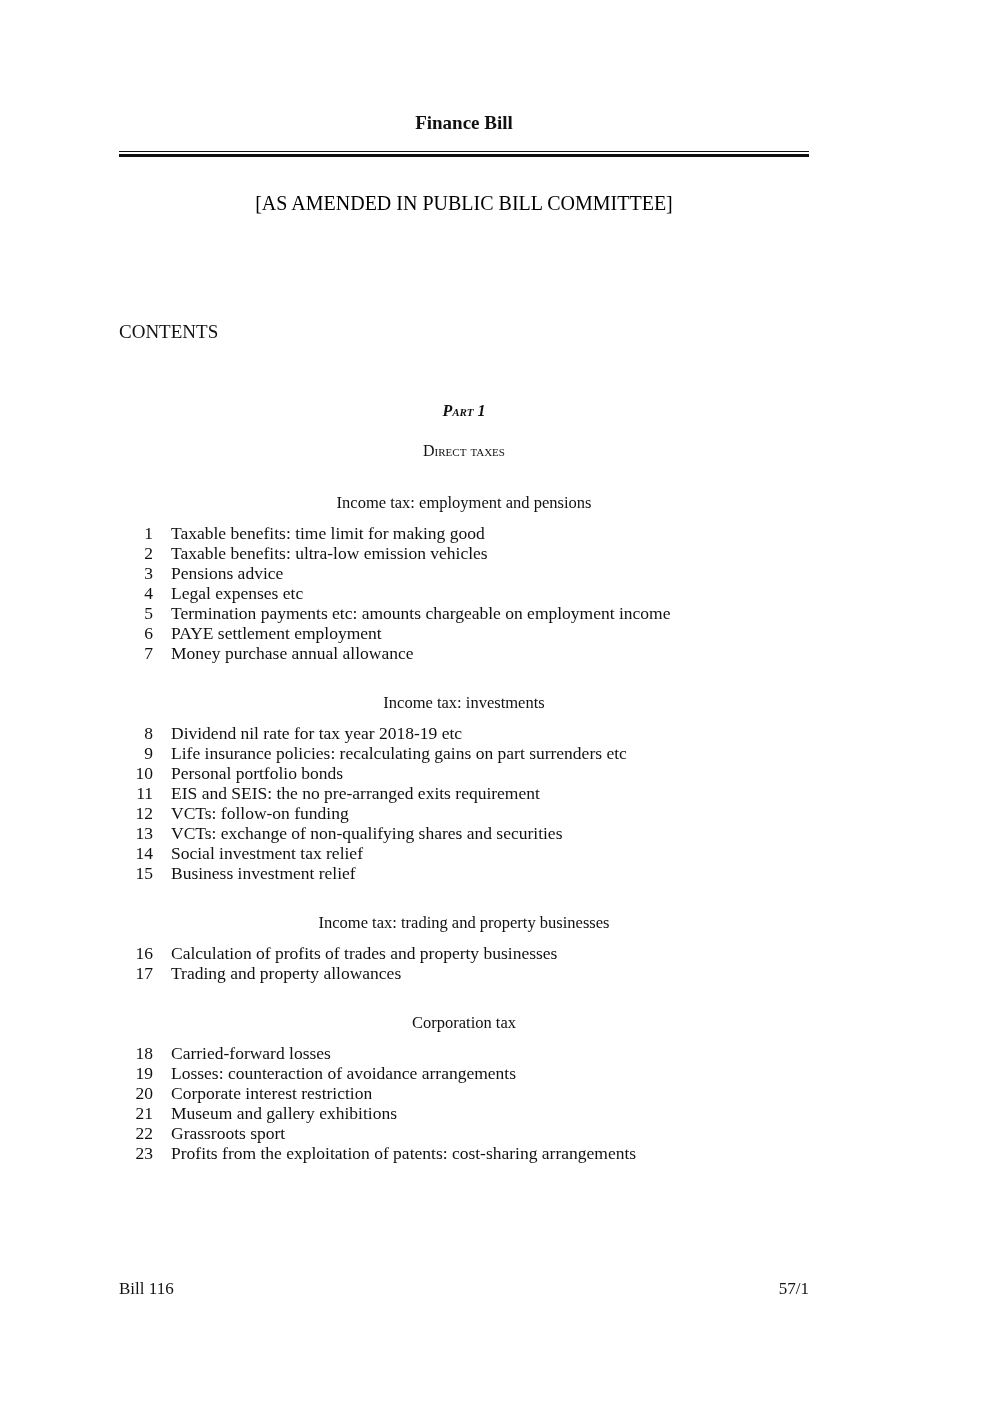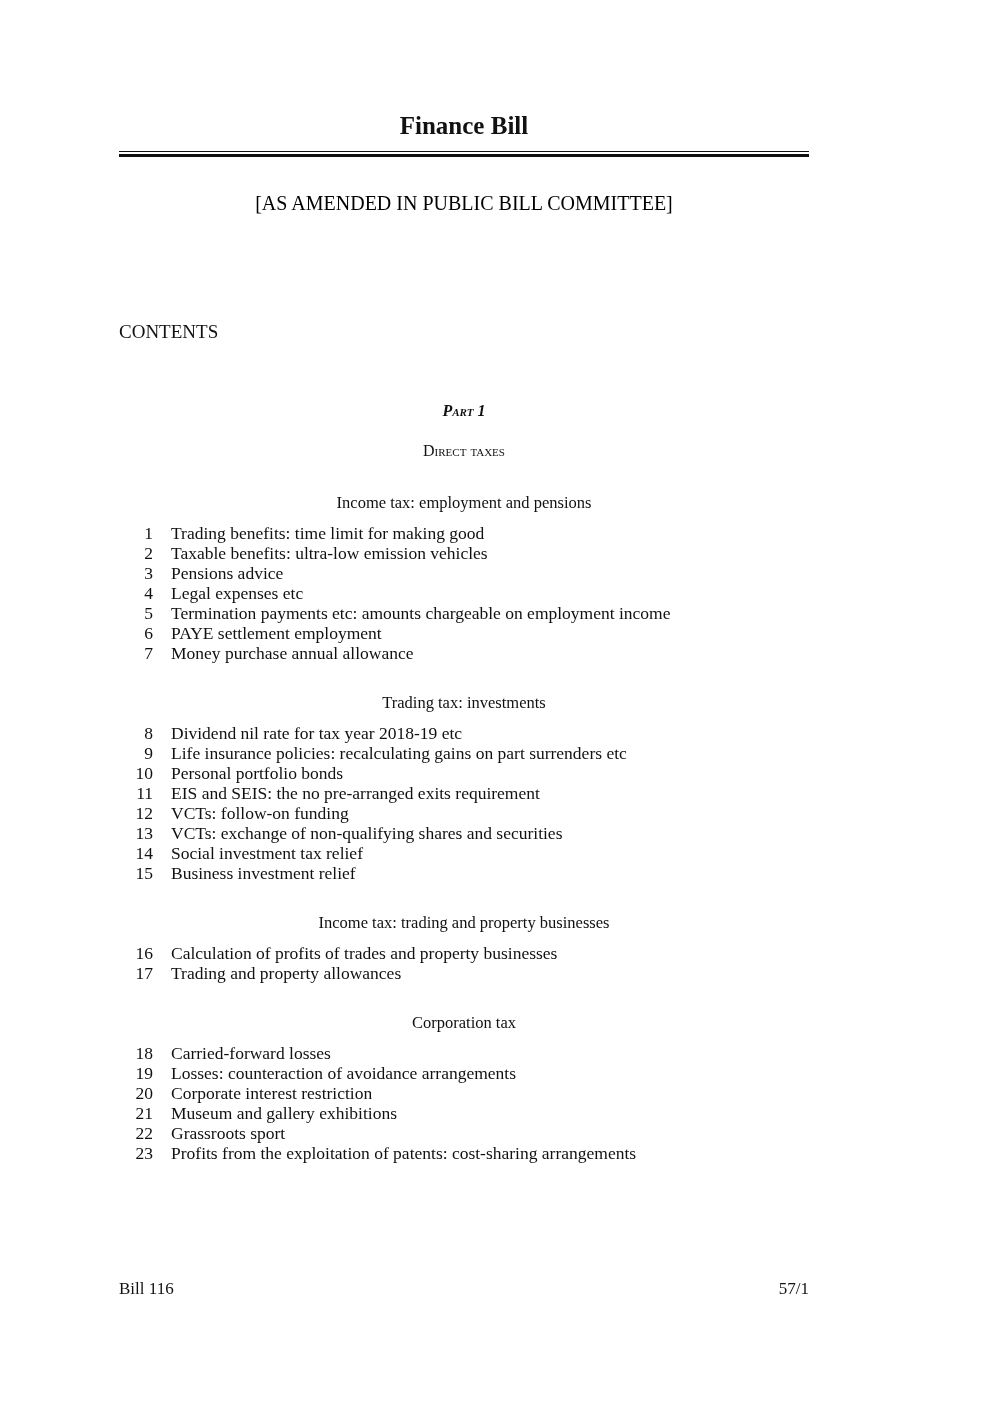--- a/index.html
+++ b/index.html
@@ -1,18 +1,18 @@
 <!DOCTYPE html>
 <html><head>
 <meta charset="utf-8">
 <style>
   html, body { margin:0; padding:0; background:#ffffff; }
   body { width:991px; height:1403px; position:relative; font-family:"Liberation Serif","DejaVu Serif",serif; color:#111; }
   .page { position:absolute; left:0; top:0; width:991px; height:1403px; }
-  .title { position:absolute; left:119px; width:690px; top:112px; text-align:center; font-size:25px; font-weight:bold; letter-spacing:0px; }
+  .title { position:absolute; left:119px; width:690px; top:112px; text-align:center; font-size:19px; font-weight:bold; letter-spacing:0px; }
   .rule-thin { position:absolute; left:119px; width:690px; top:151px; height:1px; background:#111; }
   .rule-thick { position:absolute; left:119px; width:690px; top:154px; height:3px; background:#111; }
   .amended { position:absolute; left:119px; width:690px; top:192px; text-align:center; font-size:20px; color:#000000; }
   .contents { position:absolute; left:119px; width:690px; top:321px; font-size:19px; }
   .part { position:absolute; left:119px; width:690px; top:402px; text-align:center; font-size:16px; font-weight:bold; font-variant:small-caps;font-style:italic; }
   .part-sub { position:absolute; left:119px; width:690px; top:442px; text-align:center; font-size:16px; font-variant:small-caps; }
   .section { position:absolute; left:119px; width:690px; }
   .sec-head { text-align:center; font-size:16.5px; line-height:20px; margin-bottom:10px; }
   .item { display:flex; font-size:17.5px; line-height:20px; height:20px; }
   .num { width:52px; text-align:right; padding-right:18px; box-sizing:border-box; flex:none; }
@@ -30,21 +30,21 @@
   <div class="amended">[AS AMENDED IN PUBLIC BILL COMMITTEE]</div>
 
   <div class="contents">CONTENTS</div>
   <div class="part">Part 1</div>
   <div class="part-sub">Direct taxes</div>
 
   <div class="section" style="top:493px;">
     <div class="sec-head">Income tax: employment and pensions</div>
     <div class="item">
         <span class="num">1</span>
-        <span class="txt">Trading benefits: time limit for making good</span>
+        <span class="txt">Taxable benefits: time limit for making good</span>
       </div>
     <div class="item">
         <span class="num">2</span>
         <span class="txt">Taxable benefits: ultra-low emission vehicles</span>
       </div>
     <div class="item">
         <span class="num">3</span>
         <span class="txt">Pensions advice</span>
       </div>
     <div class="item">
@@ -59,21 +59,21 @@
         <span class="num">6</span>
         <span class="txt">PAYE settlement employment</span>
       </div>
     <div class="item">
         <span class="num">7</span>
         <span class="txt">Money purchase annual allowance</span>
       </div>
   </div>
 
   <div class="section" style="top:693px;">
-    <div class="sec-head">Trading tax: investments</div>
+    <div class="sec-head">Income tax: investments</div>
     <div class="item">
         <span class="num">8</span>
         <span class="txt">Dividend nil rate for tax year 2018-19 etc</span>
       </div>
     <div class="item">
         <span class="num">9</span>
         <span class="txt">Life insurance policies: recalculating gains on part surrenders etc</span>
       </div>
     <div class="item">
         <span class="num">10</span>

